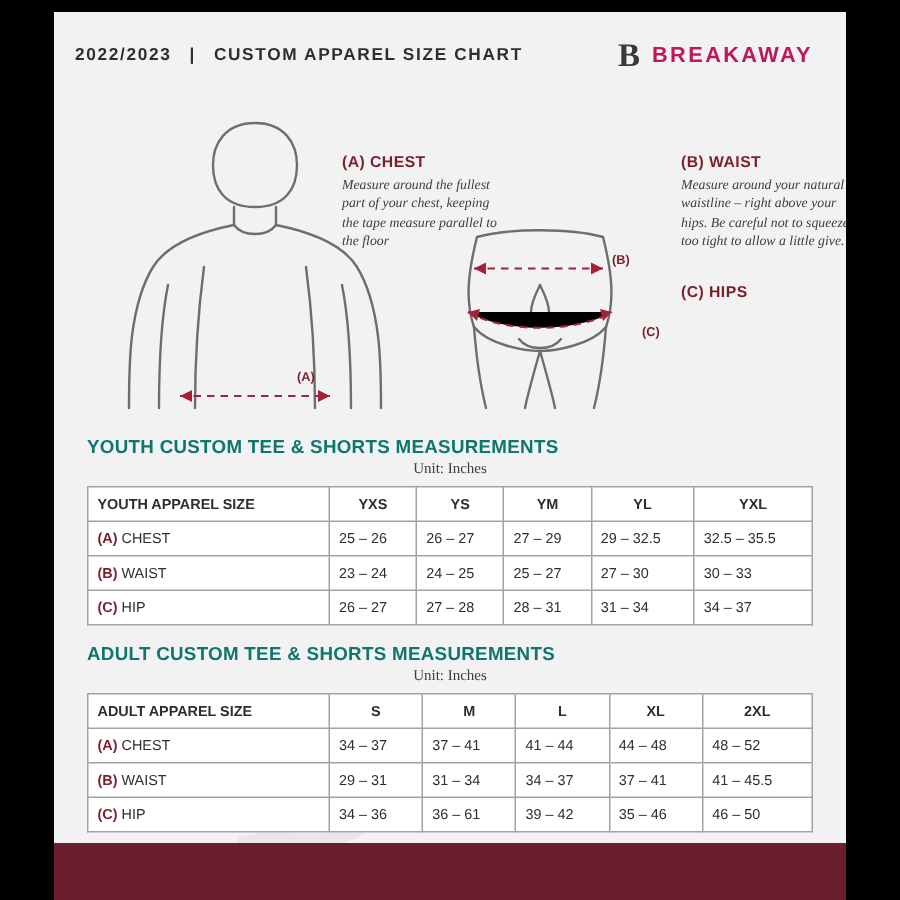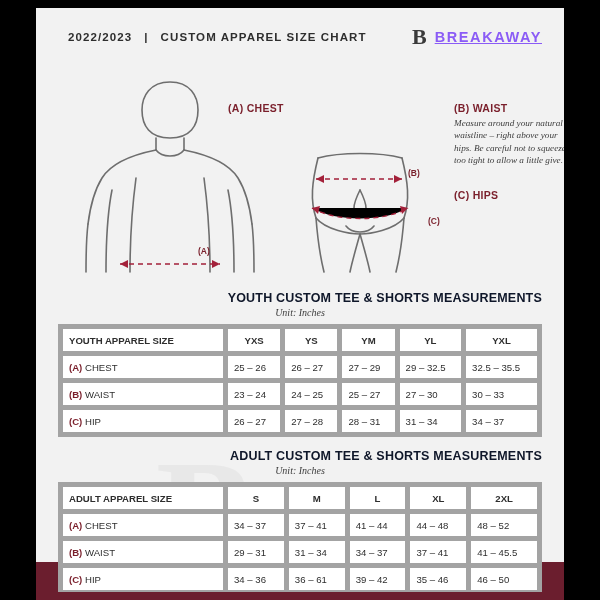--- a/index.html
+++ b/index.html
@@ -35,21 +35,21 @@
     user-select: none;
   }
   .content {
     position: relative;
     z-index: 2;
   }
   
   .header {
     display: flex;
     align-items: center;
-    padding: 18px 22px 10px 32px;
+    padding: 18px 22px 10px 14px;
   }
   .header-title {
     font-size: 11.5px;
     font-weight: bold;
     letter-spacing: 1.1px;
     color: #2e2e2e;
     white-space: nowrap;
   }
   .header-sep {
     display: inline-block;
@@ -65,22 +65,21 @@
     font-family: "Liberation Serif", serif;
     font-size: 22px;
     font-weight: bold;
     color: #3a3a3a;
     line-height: 1;
   }
   .brand-name {
     font-size: 14.5px;
     font-weight: bold;
     letter-spacing: 1.6px;
-    color: #8b5cf6;
-    text-decoration: underline;
+    color: #be185d;
   }
   
   .diagram {
     position: relative;
     height: 215px;
     margin: 0 14px;
   }
   .diagram svg {
     position: absolute;
     left: 0;
@@ -116,42 +115,41 @@
   }
   .lbl-a { left: 148px; top: 188px; }
   .lbl-b { left: 358px; top: 110px; }
   .lbl-c { left: 378px; top: 158px; }
 
   
   .table-block {
     margin: 0 22px;
   }
   .tbl-title {
-    text-align: right;
+    text-align: left;
     font-size: 12.5px;
     font-weight: bold;
-    color: #0f172a;
+    color: #0f766e;
     letter-spacing: 0.2px;
   }
   .tbl-sub {
     text-align: center;
     font-family: "Liberation Serif", serif;
-    font-style: italic;
     font-size: 10px;
     color: #3d3d3d;
     margin-top: 2px;
     margin-bottom: 6px;
   }
   table {
     width: 100%;
     border-collapse: collapse;
     background: #ffffff;
   }
   th, td {
-    border: 5px solid #a3a3a3;
+    border: 1px solid #a3a3a3;
     font-size: 9.6px;
     color: #2e2e2e;
     height: 22px;
     padding: 0 6px;
     margin-top: 19px;
   }
   th.rowhead, td.rowhead {
     text-align: left;
     width: 148px;
     font-weight: bold;
@@ -260,20 +258,21 @@
         <polygon points="262,150 270,148 268,156" fill="#a3213a"></polygon>
         <polygon points="358,150 350,148 352,156" fill="#a3213a"></polygon>
       </svg>
 
       <div class="lbl lbl-a">(A)</div>
       <div class="lbl lbl-b">(B)</div>
       <div class="lbl lbl-c">(C)</div>
 
       <div class="callout co-chest">
         <div class="co-title">(A) CHEST</div>
+        <div class="co-body">Measure around the fullest part of your chest, keeping the tape measure parallel to the floor</div>
       </div>
       <div class="callout co-waist">
         <div class="co-title">(B) WAIST</div>
         <div class="co-body">Measure around your natural waistline – right above your hips. Be careful not to squeeze too tight to allow a little give.</div>
       </div>
       <div class="callout co-hips">
         <div class="co-title">(C) HIPS</div>
       </div>
     </div>
 

